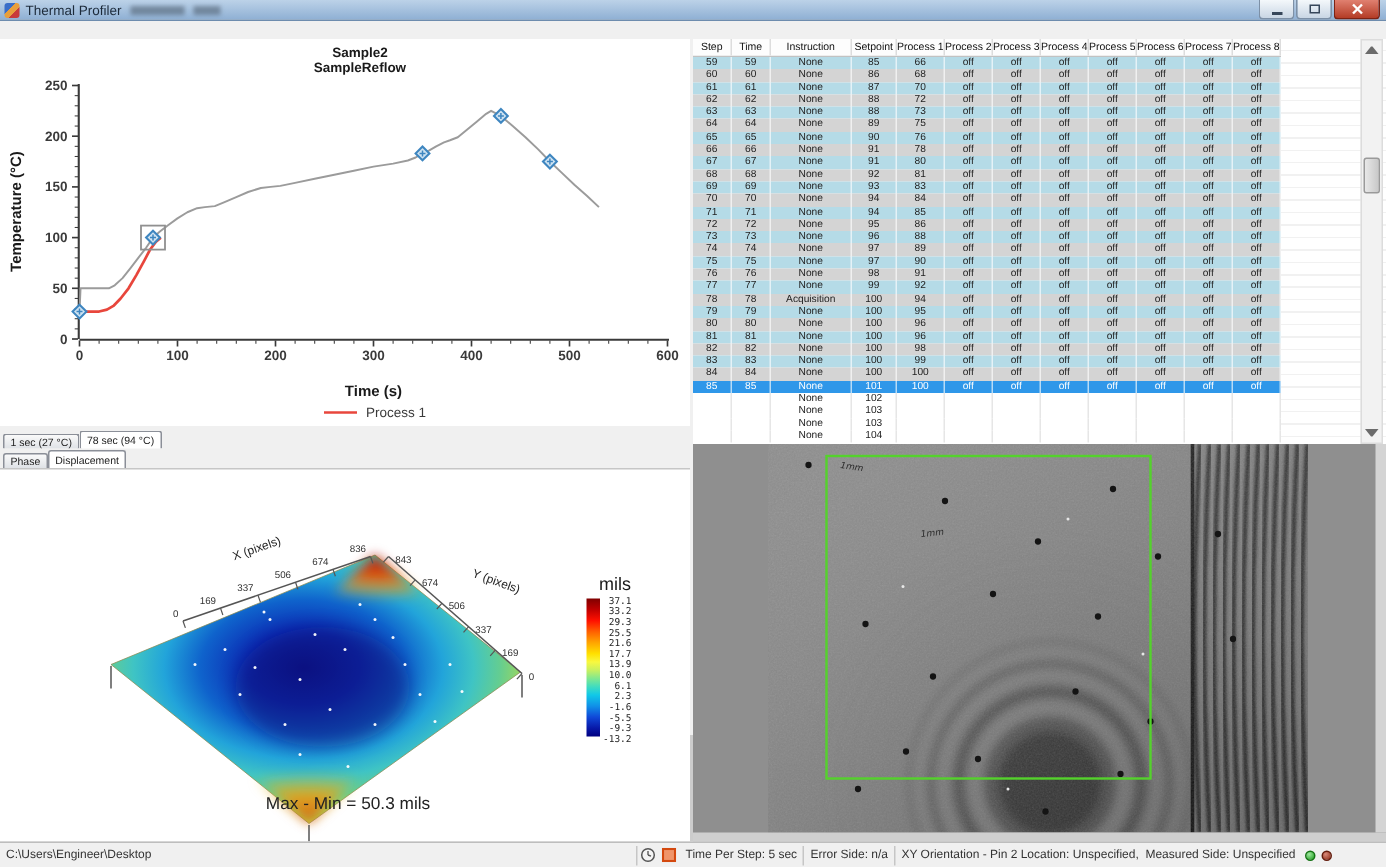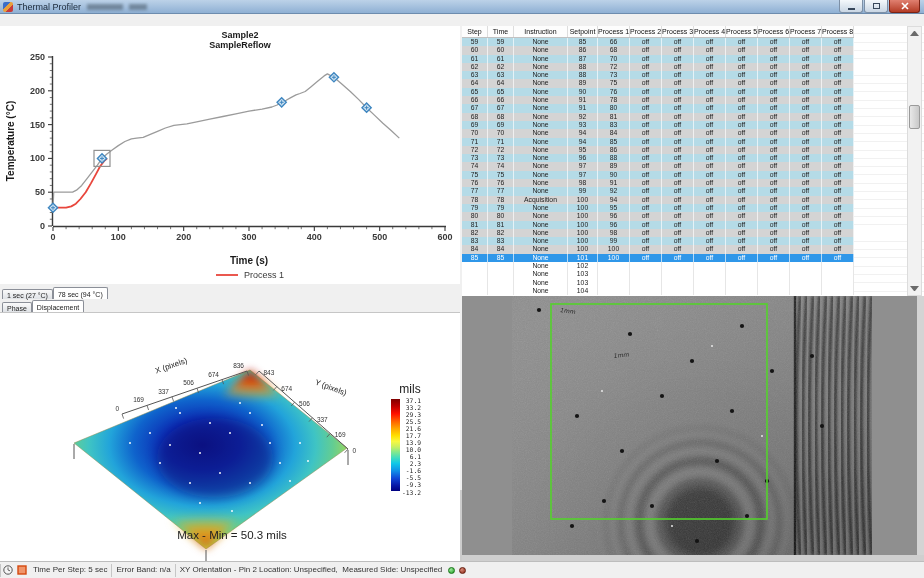--- a/index.html
+++ b/index.html
@@ -947,30 +947,31 @@
         </g>
       <rect x="39" y="8" width="216" height="215" fill="none" stroke-width="1.6" stroke="#54d22c"></rect>
       <text class="anno" x="48" y="16" transform="rotate(8 48 16)">1mm</text>
       <text class="anno" x="102" y="62" transform="rotate(-6 102 62)">1mm</text>
     </svg>
     <div id="fringe-rightstrip"></div>
     <div id="fringe-bottomstrip"></div>
   </div>
 
   <div id="statusbar">
+    <div id="sb-path" class="sbsec">C:\Users\Engineer\Desktop</div>
     <div class="sbsep"></div>
     <svg class="sicon" width="10" height="10" viewBox="0 0 10 10">
       <circle cx="5" cy="5" r="4.2" fill="#f4f4f4" stroke="#555" stroke-width="1"></circle>
       <path d="M5,5 L5,2.4 M5,5 L7,5.8" stroke="#555" stroke-width="0.9"></path>
     </svg>
     <svg class="sicon" width="10" height="10" viewBox="0 0 10 10">
       <rect x="1" y="1" width="8" height="8" fill="#f0956a" stroke="#d4490f" stroke-width="1.4"></rect>
     </svg>
     <div class="sbsec">Time Per Step: 5 sec</div>
     <div class="sbsep"></div>
-    <div class="sbsec">Error Band: n/a</div>
+    <div class="sbsec">Error Side: n/a</div>
     <div class="sbsep"></div>
     <div class="sbsec">XY Orientation - Pin 2 Location: Unspecified,  Measured Side: Unspecified</div>
     <div class="led green"></div>
     <div class="led red"></div>
   </div>
 
 </div>
 
 </body></html>

